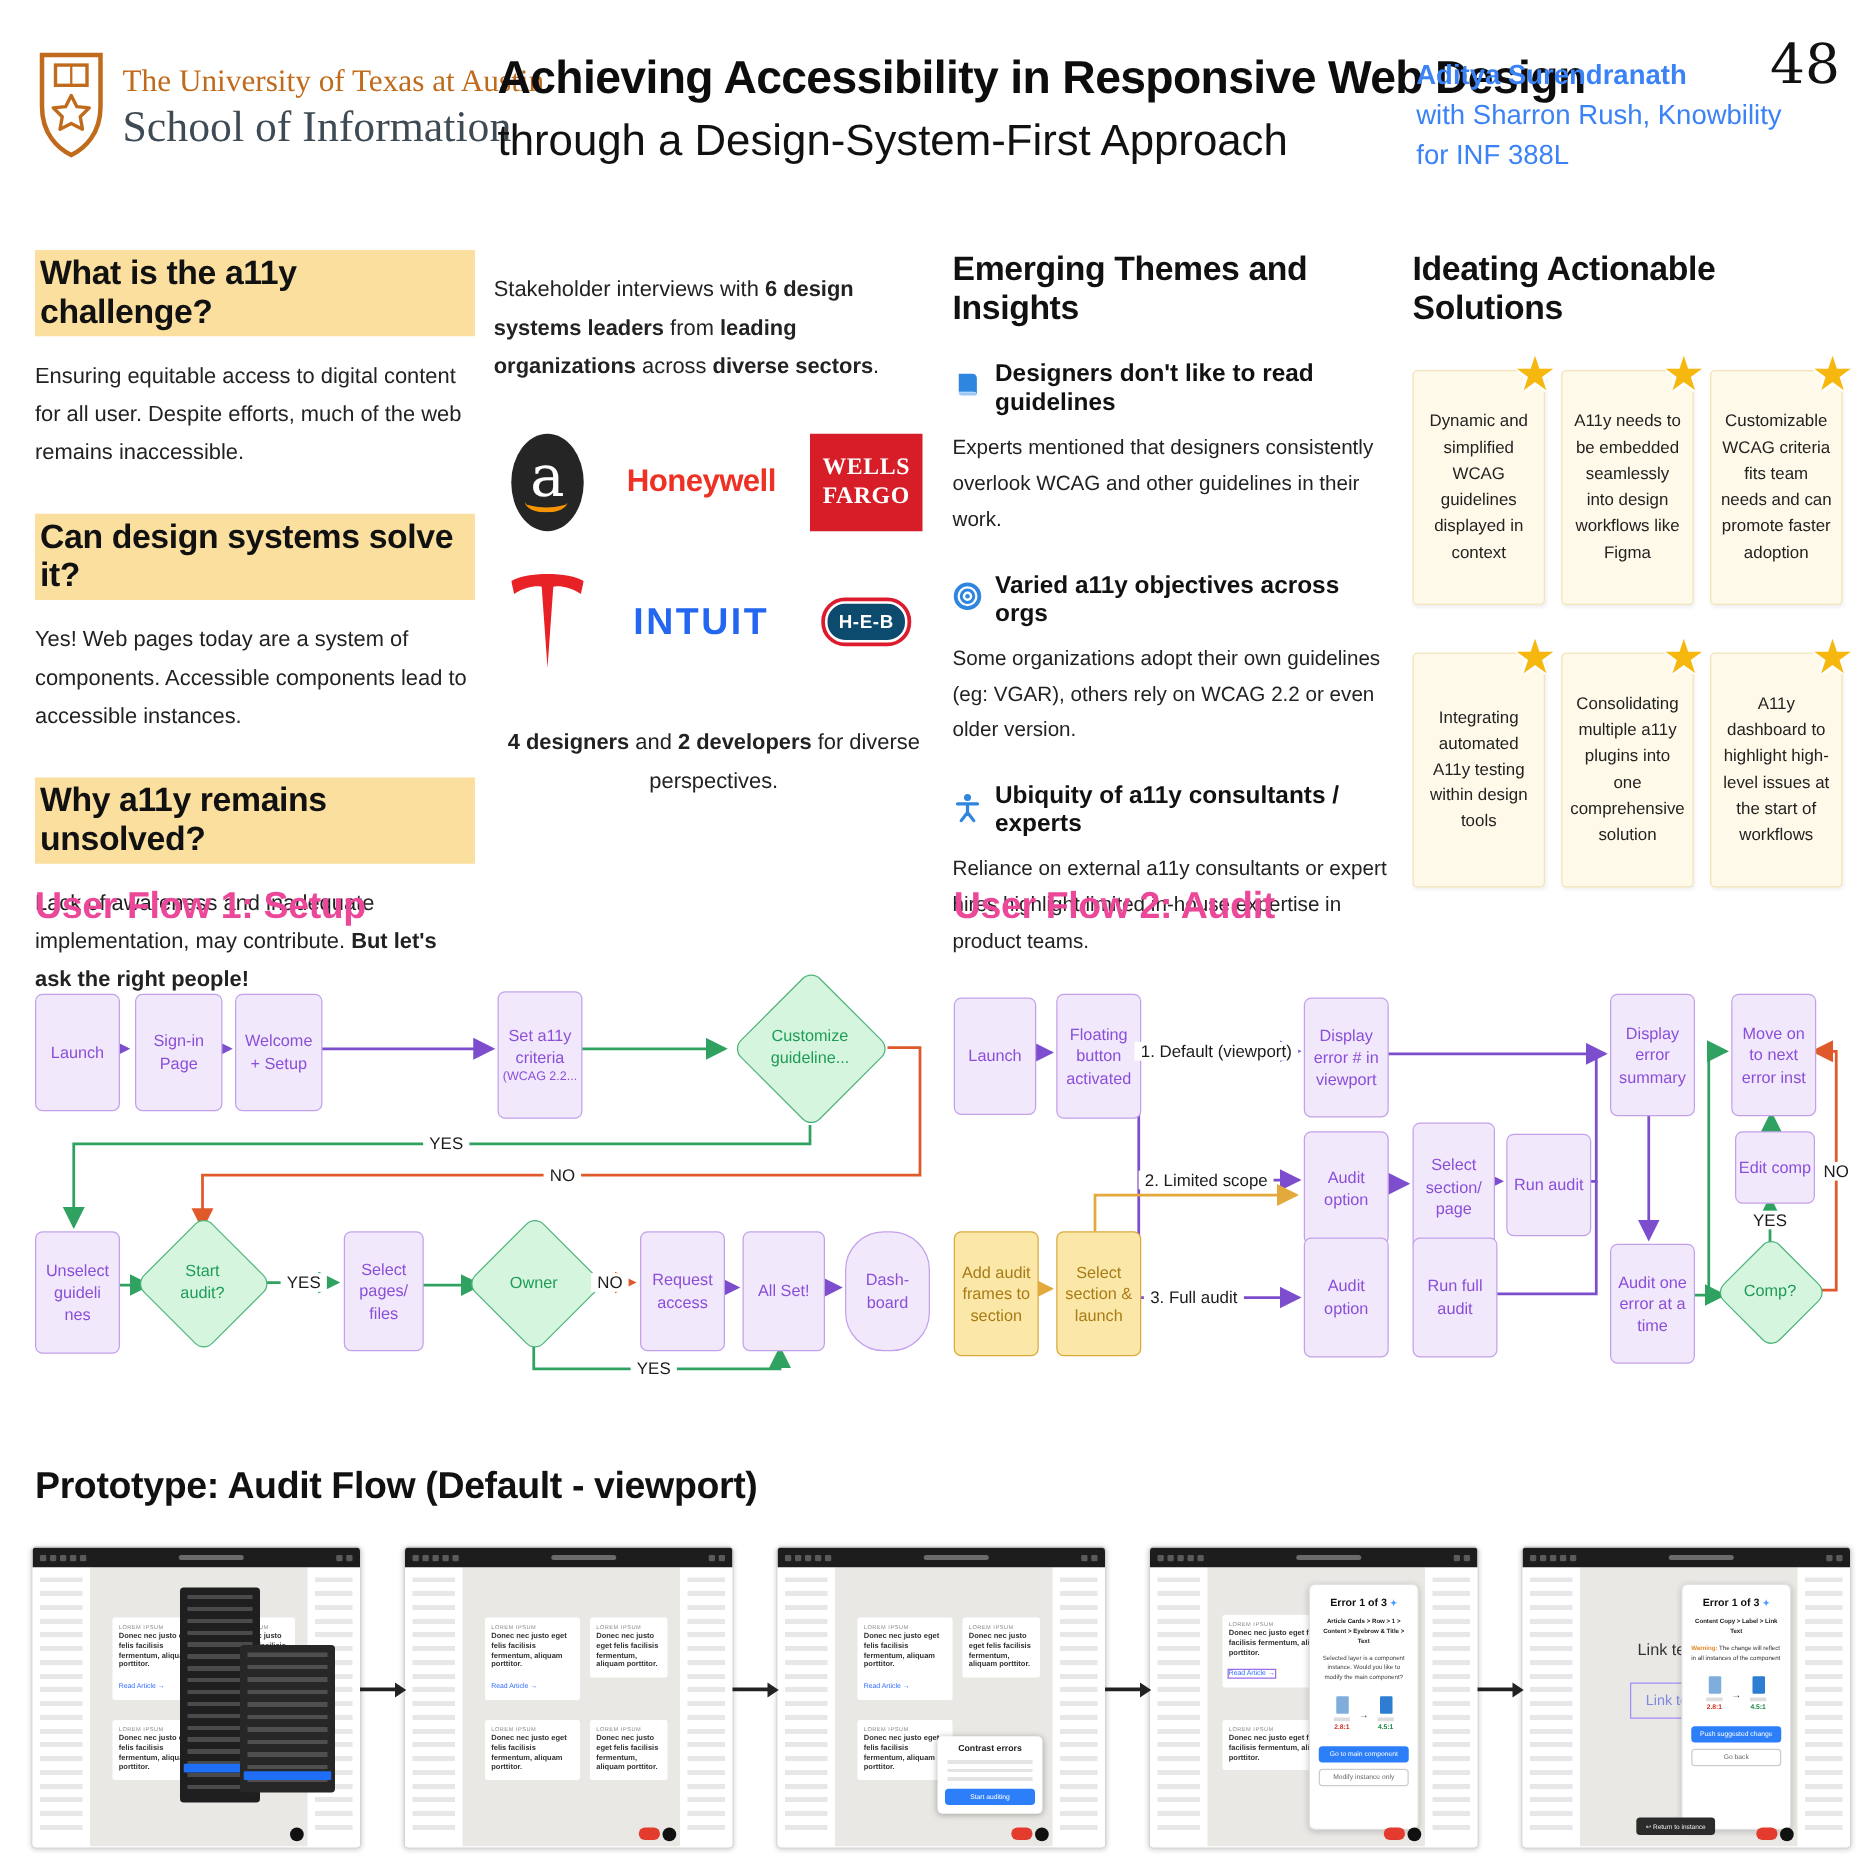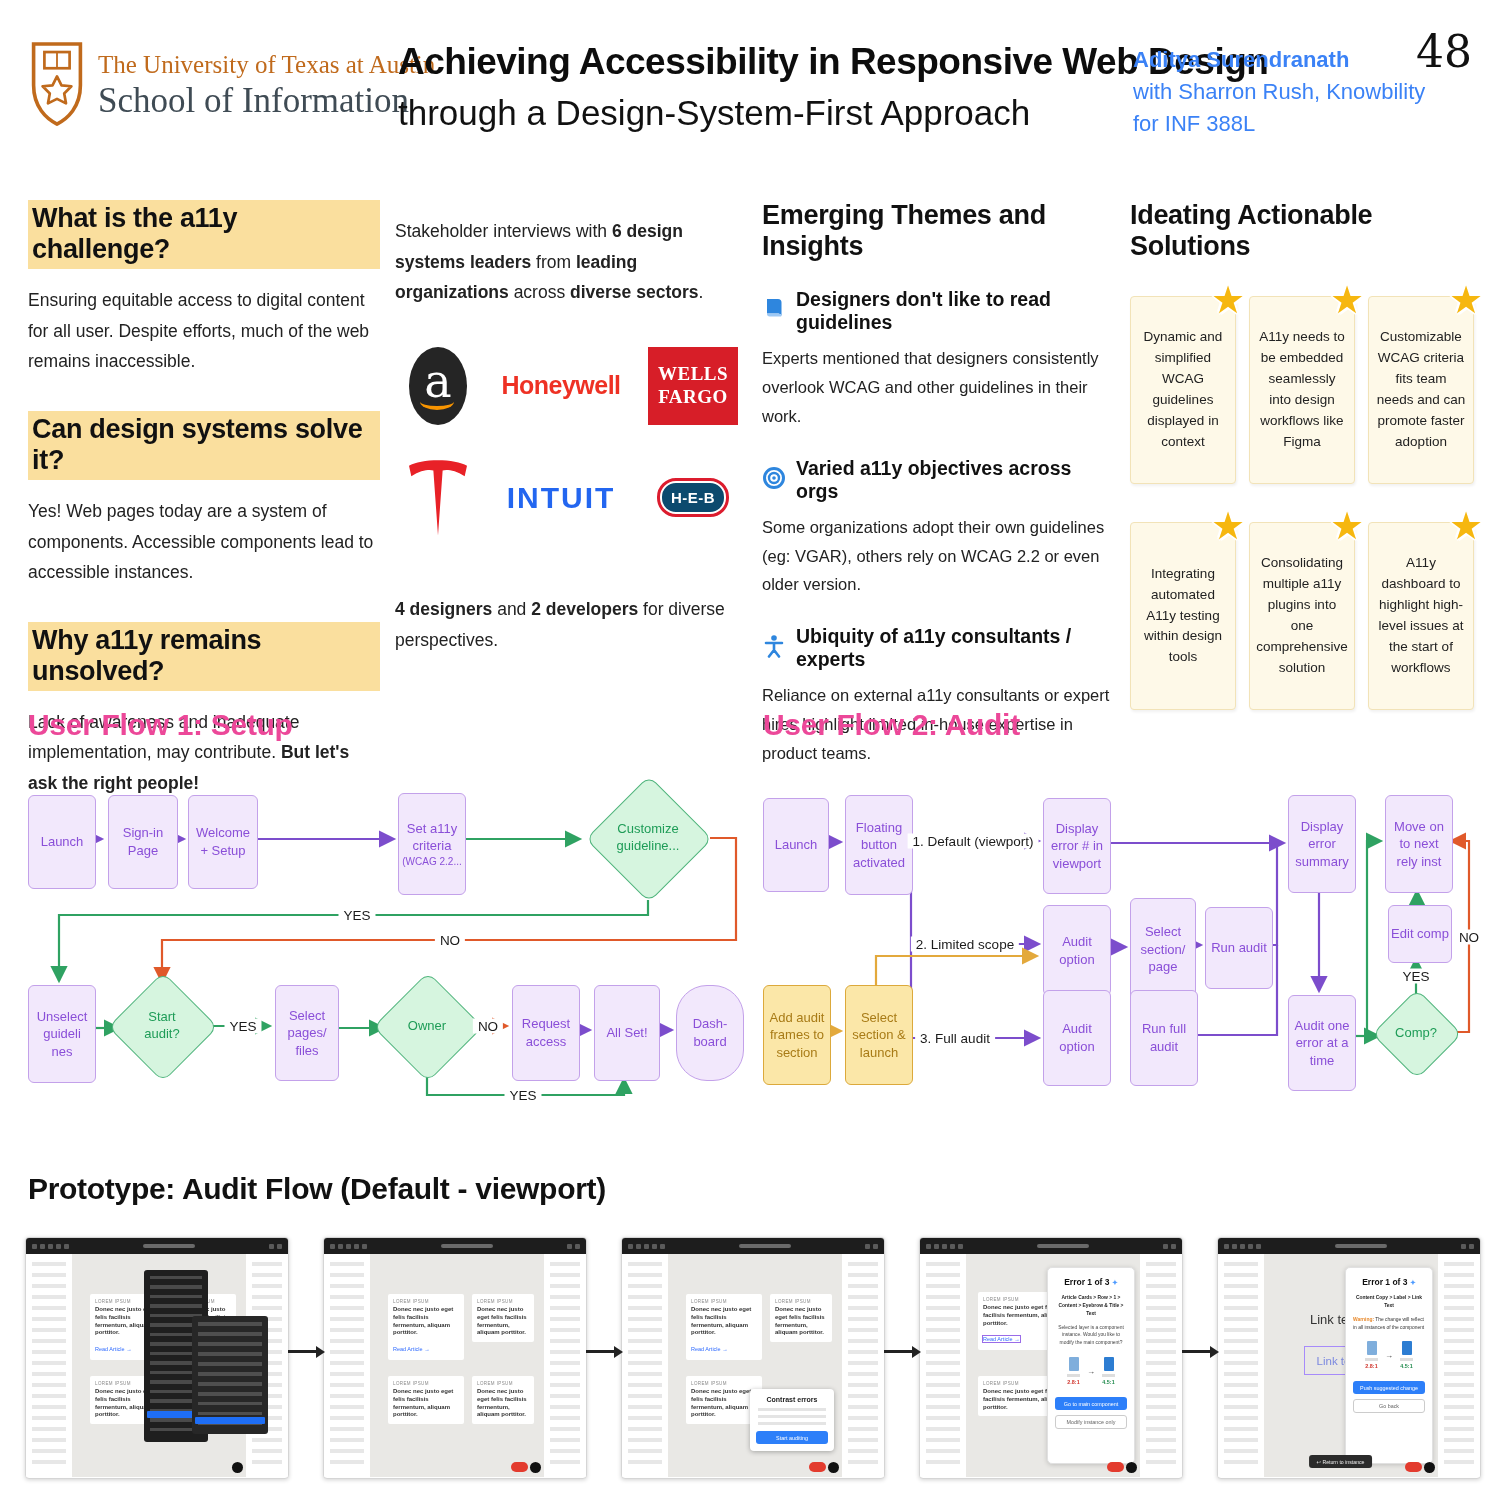--- a/index.html
+++ b/index.html
@@ -189,21 +189,21 @@
       </div>
       <div>
         <svg width="58" height="92" viewBox="0 0 100 140">
           <path fill="#E82127" d="M0 18 C20 5 80 5 100 18 L96 36 C80 25 64 24 58 26 L50 138 L42 26 C36 24 20 25 4 36 Z"></path>
         </svg>
       </div>
       <div class="intuit">INTUIT</div>
       <div class="heb">H-E-B</div>
     </div>
 
-    <div class="para" style="margin-top:40px;"><b>4 designers</b><span> and </span><b>2 developers</b><span> for diverse perspectives.</span></div>
+    <div class="para" style="margin-top:24px;text-align:center;"><b>4 designers</b><span> and </span><b>2 developers</b><span> for diverse perspectives.</span></div>
   </div>
 
   <div class="col col3">
     <div class="h2">Emerging Themes and Insights</div>
 
     <div class="theme">
       <div class="theme-head">
         <span>
           <svg width="24" height="24" viewBox="0 0 24 24">
             <path fill="#2E86DE" d="M5 2 h11 a3.5 3.5 0 0 1 3.5 3.5 V19 a3 3 0 0 0 -3 -2.6 H5 z"></path>
@@ -385,21 +385,21 @@
 option</div>
     <div class="fnode purple" style="left:375px;top:198px;width:60px;height:97px;">Select
 section/
 page</div>
     <div class="fnode purple" style="left:450px;top:207px;width:62px;height:76px;">Run audit</div>
     <div class="fnode purple" style="left:533px;top:95px;width:62px;height:92px;">Display
 error
 summary</div>
     <div class="fnode purple" style="left:630px;top:95px;width:62px;height:92px;">Move on
 to next
-rely inst</div>
+error inst</div>
     <div class="fnode purple" style="left:633px;top:205px;width:58px;height:52px;">Edit comp</div>
     <div class="fnode yellow" style="left:8px;top:285px;width:62px;height:94px;">Add audit
 frames to
 section</div>
     <div class="fnode yellow" style="left:90px;top:285px;width:62px;height:94px;">Select
 section &amp;
 launch</div>
     <div class="fnode purple" style="left:288px;top:290px;width:62px;height:90px;">Audit
 option</div>
     <div class="fnode purple" style="left:375px;top:290px;width:62px;height:90px;">Run full

